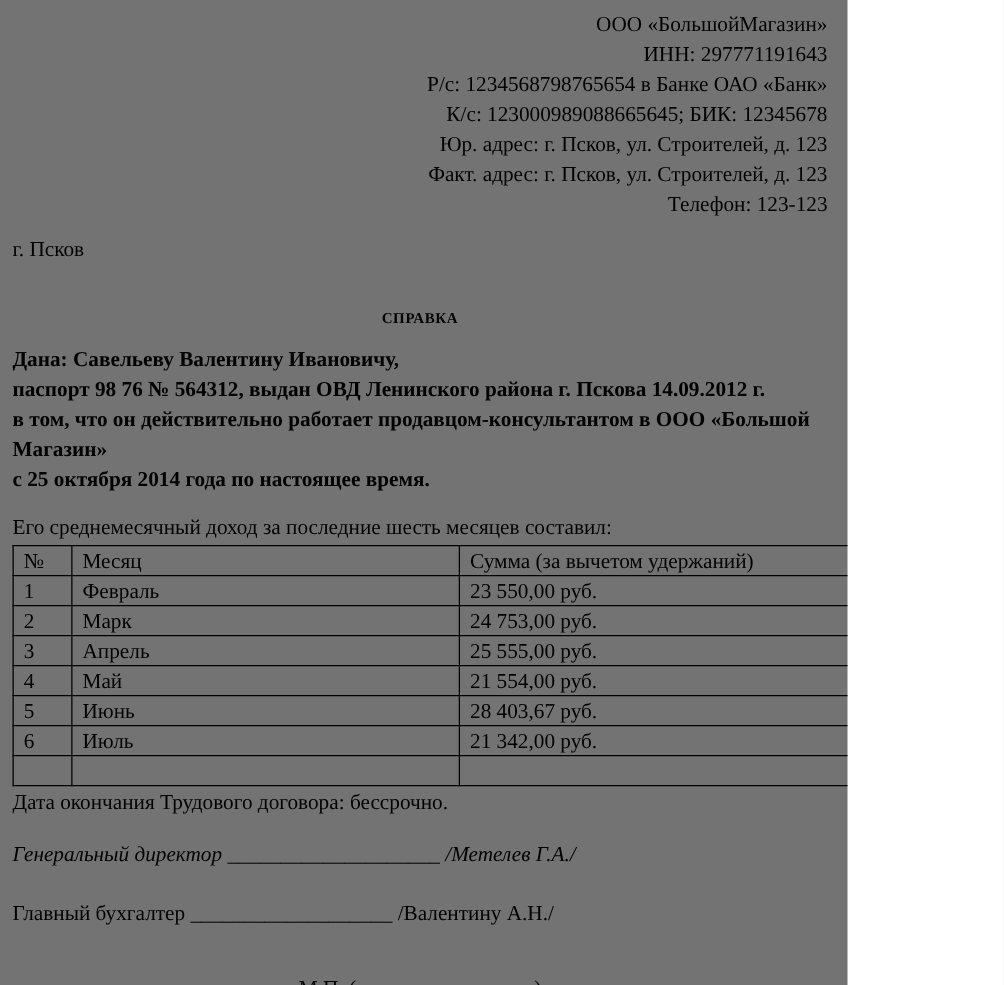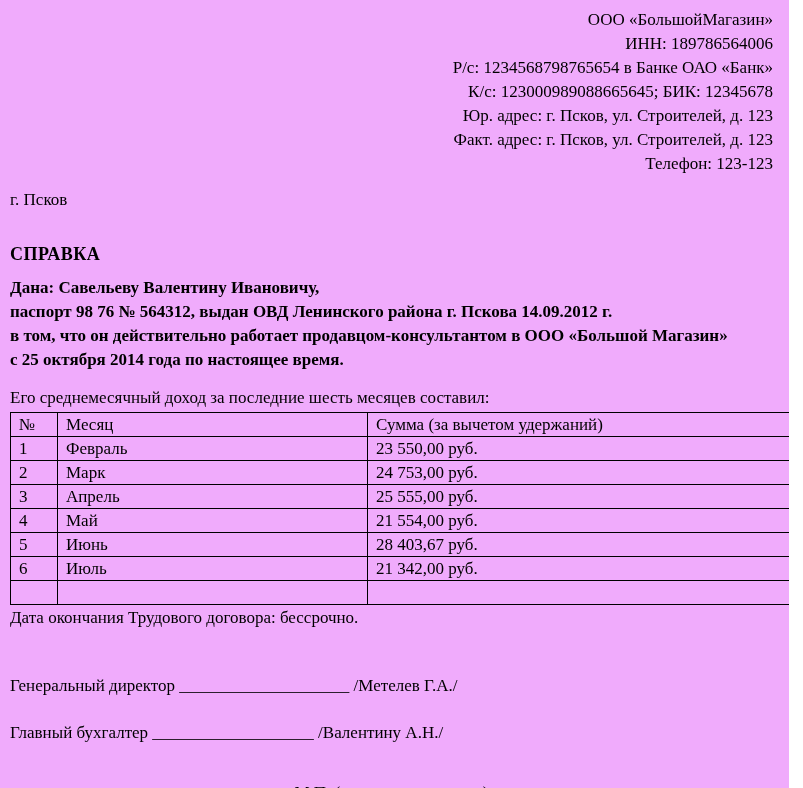--- a/index.html
+++ b/index.html
@@ -2,45 +2,45 @@
 <html><head>
 <meta charset="utf-8">
 <style>
   html, body {
     margin: 0;
     padding: 0;
     background: #ffffff;
   }
   .page {
     position: relative;
-    width: 789px;
+    width: 678px;
     height: 788px;
-    background: #f0abfc;
+    background: #737373;
     color: #000000;
     font-family: "Liberation Serif", "DejaVu Serif", serif;
     font-size: 17px;
     box-sizing: border-box;
     padding: 8px 16px 0 10px;
     overflow: hidden;
   }
   .org-header {
     text-align: right;
     line-height: 24px;
   }
   .date-row {
     display: flex;
     justify-content: space-between;
     margin-top: 12px;
     line-height: 24px;
   }
   .doc-title {
     margin-top: 30px;
-    text-align: left;
+    text-align: center;
     font-weight: bold;
-    font-size: 18px;
+    font-size: 12px;
     letter-spacing: 0.5px;
     line-height: 24px;
   }
   .body-par {
     margin-top: 10px;
     line-height: 24px;
     font-weight: bold;
   }
   .income-intro {
     margin-top: 14px;
@@ -68,36 +68,36 @@
   table.income col.c-month { width: 310px; }
   table.income col.c-sum   { width: 427px; }
   .contract-note {
     margin-top: 1px;
     line-height: 24px;
   }
   .sig-row {
     line-height: 24px;
     white-space: nowrap;
   }
-  .sig-row.first  { margin-top: 44px; }
+  .sig-row.first  { margin-top: 18px; font-style: italic; }
   .sig-row.second { margin-top: 23px; }
   .stamp-line {
     margin-top: 36px;
     text-align: center;
     line-height: 24px;
   }
 </style>
 </head>
 <body>
 
 <div class="page">
 
   <div class="org-header">
       <div>ООО «БольшойМагазин»</div>
-      <div>ИНН: 189786564006</div>
+      <div>ИНН: 297771191643</div>
       <div>Р/с: 1234568798765654 в Банке ОАО «Банк»</div>
       <div>К/с: 123000989088665645; БИК: 12345678</div>
       <div>Юр. адрес: г. Псков, ул. Строителей, д. 123</div>
       <div>Факт. адрес: г. Псков, ул. Строителей, д. 123</div>
       <div>Телефон: 123-123</div>
     </div>
 
   <div class="date-row">
     <span>г. Псков</span>
   </div>

